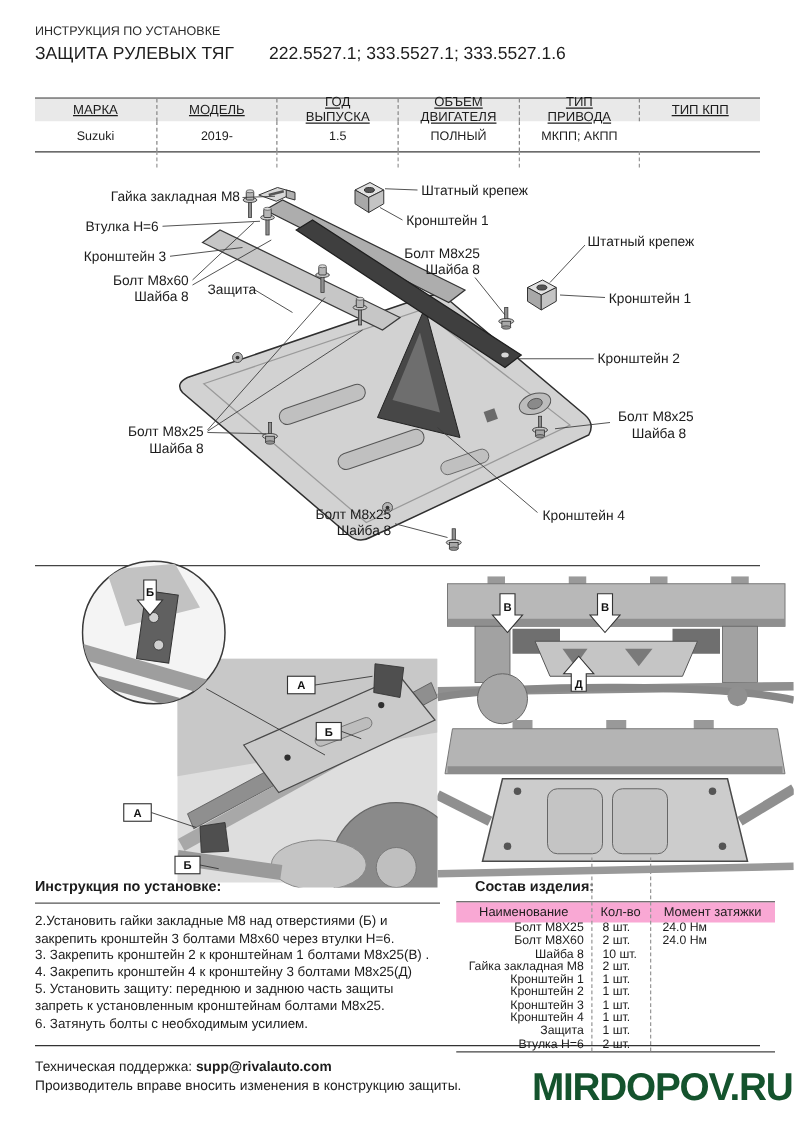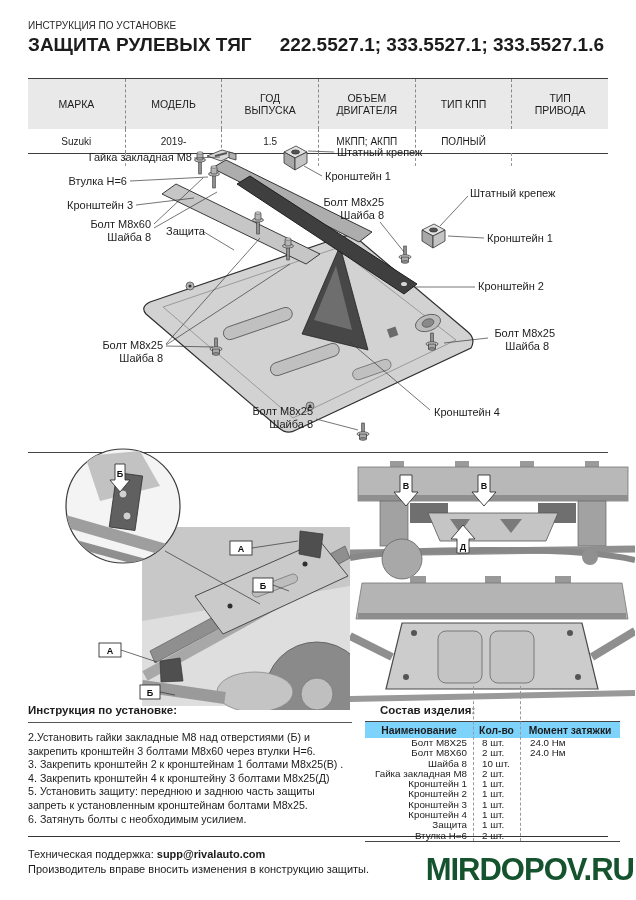--- a/index.html
+++ b/index.html
@@ -2,45 +2,45 @@
 <html><head>
 <meta charset="utf-8">
 <style>
   html,body{margin:0;padding:0;background:#fff;}
   body{width:636px;height:900px;position:relative;overflow:hidden;
        font-family:"Liberation Sans",sans-serif;color:#1c1c1c;}
   .abs{position:absolute;}
   
   #hdr{left:28px;top:20px;}
   #hdr .l1{font-size:10px;color:#2a2a2a;}
-  #hdr .l2{font-size:19px;font-weight:bold;margin-top:3px;}
+  #hdr .l2{font-size:14px;font-weight:normal;margin-top:3px;}
   #hdr .codes{margin-left:28px;}
   
   #vtab{left:28px;top:78px;width:580px;border-top:1.6px solid #3d3d3d;border-bottom:1.6px solid #3d3d3d;}
   #vtab .grid{display:grid;grid-template-columns:repeat(6,1fr);}
-  #vtab .hc{background:#e9e9e9;height:50px;display:flex;flex-direction:column;justify-content:center;
-            align-items:center;font-size:10.5px;line-height:12px;text-align:center;}
+  #vtab .hc{background:#e9e9e9;height:18px;display:flex;flex-direction:column;justify-content:center;
+            align-items:center;font-size:10.5px;line-height:12px;text-align:center;text-decoration:underline;}
   #vtab .dc{height:24px;display:flex;justify-content:center;align-items:center;font-size:10px;}
   #vtab .hc+.hc,#vtab .dc+.dc{border-left:1px dashed #888;}
   #vtab .stubs{position:absolute;top:100%;left:0;right:0;height:13px;display:grid;grid-template-columns:repeat(6,1fr);}
   #vtab .stubs div+div{border-left:1px dashed #999;}
   
   .hr1{left:28px;top:452px;width:580px;height:0;border-top:1px solid #444;}
   .hr2{left:28px;top:836px;width:580px;height:0;border-top:1.5px solid #333;}
   
   #instr{left:28px;top:704px;width:324px;}
   #instr .h{font-size:11.5px;font-weight:bold;}
   #instr .uline{border-top:1.5px solid #555;margin-top:6px;margin-bottom:8px;}
   #instr p{margin:0;font-size:10.7px;line-height:13.6px;}
   
   #comp{left:365px;top:704px;width:255px;}
   #comp .h{font-size:11.5px;font-weight:bold;margin-left:15px;}
   #comp .tbl{margin-top:5px;border-top:1.2px solid #444;border-bottom:1.2px solid #444;position:relative;}
   #comp .row{display:grid;grid-template-columns:108px 47px 100px;}
-  #comp .hrow{background:#7dd3fc;font-weight:bold;}
+  #comp .hrow{background:#f9a8d4;}
   #comp .hrow span{font-size:10.3px;height:16px;display:flex;align-items:center;justify-content:center;}
   #comp .drow span{font-size:9.8px;height:10.3px;line-height:10.3px;display:block;}
   #comp .drow .n{text-align:right;padding-right:6px;}
   #comp .drow .q{padding-left:9px;}
   #comp .drow .t{padding-left:10px;}
   #comp .dash{position:absolute;top:-36px;bottom:0;border-left:1px dashed #999;}
   #comp .d1{left:108px;} #comp .d2{left:155px;}
   
   #foot{left:28px;top:847px;font-size:11px;line-height:15px;}
   #foot b{font-weight:bold;}
@@ -67,33 +67,33 @@
       </div>
     <div class="hc">
         <span>ГОД</span>
         <span>ВЫПУСКА</span>
       </div>
     <div class="hc">
         <span>ОБЪЕМ</span>
         <span>ДВИГАТЕЛЯ</span>
       </div>
     <div class="hc">
-        <span>ТИП КПП</span>
-      </div>
-    <div class="hc">
         <span>ТИП</span>
         <span>ПРИВОДА</span>
+      </div>
+    <div class="hc">
+        <span>ТИП КПП</span>
       </div>
   </div>
   <div class="grid">
     <div class="dc">Suzuki</div>
     <div class="dc">2019-</div>
     <div class="dc">1.5</div>
+    <div class="dc">ПОЛНЫЙ</div>
     <div class="dc">МКПП; АКПП</div>
-    <div class="dc">ПОЛНЫЙ</div>
   </div>
   <div class="stubs">
       <div></div>
       <div></div>
       <div></div>
       <div></div>
       <div></div>
       <div></div>
     </div>
 </div>

